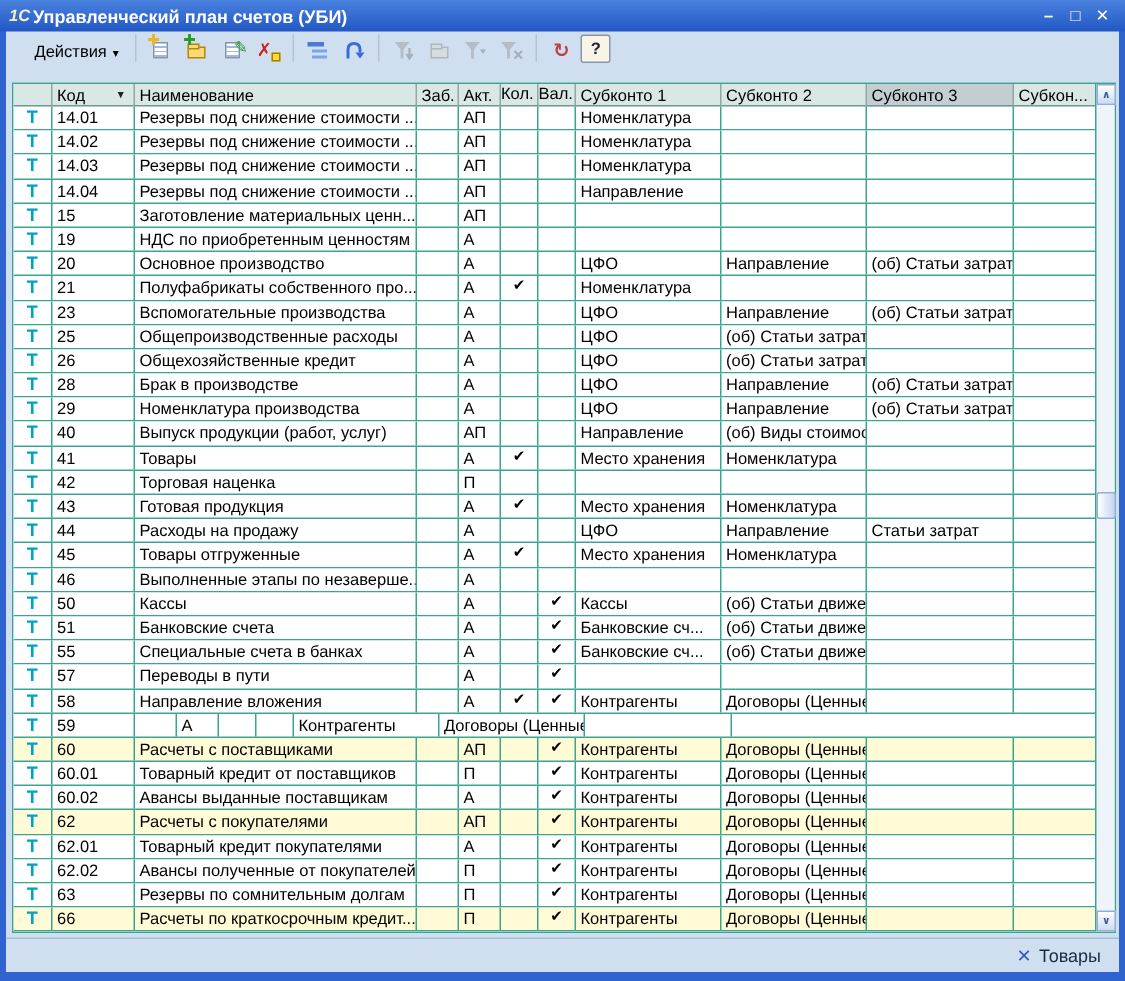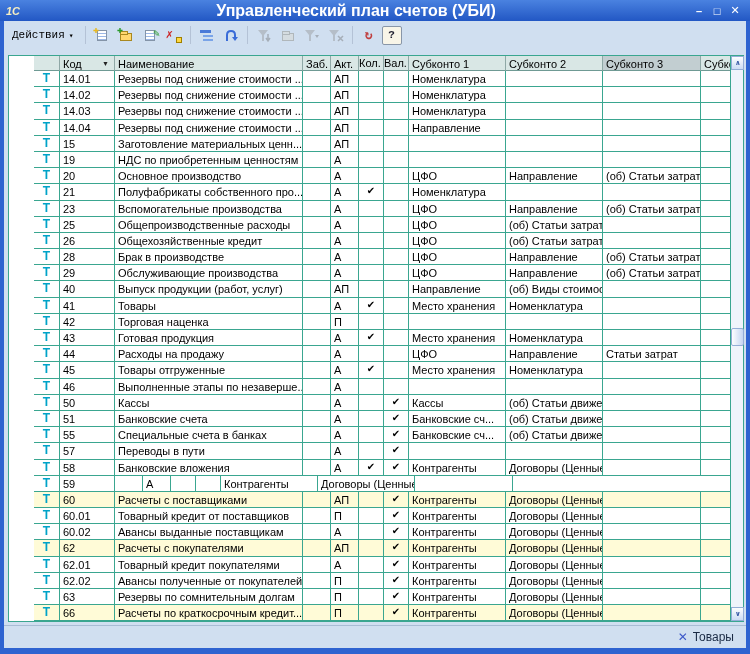--- a/index.html
+++ b/index.html
@@ -13,46 +13,46 @@
   *{box-sizing:border-box;margin:0;padding:0;}
   html,body{width:750px;height:654px;overflow:hidden;}
   body{font-family:"Liberation Sans","DejaVu Sans",sans-serif;font-size:11px;background:#fff;}
 
   .window{position:relative;width:750px;height:654px;
     border-left:4px solid var(--winborder);border-right:4px solid var(--winborder);
     border-bottom:6px solid var(--winborder);background:var(--bg);}
   .titlebar{height:21px;background:linear-gradient(to bottom,var(--titlebar1),var(--titlebar2));
     display:flex;align-items:center;padding:0 6px;color:#fff;margin:0 -4px;}
   .app-ico{width:16px;display:inline-block;color:#f6eec2;font-weight:bold;font-style:italic;font-size:11px;}
-  .title-text{font-weight:bold;font-size:16px;flex:1;white-space:nowrap;overflow:hidden;text-align:center;}
+  .title-text{font-weight:bold;font-size:12px;flex:1;white-space:nowrap;overflow:hidden;}
   .win-btn{width:18px;height:16px;display:flex;align-items:center;justify-content:center;
     color:#fff;font-size:11px;font-weight:bold;cursor:default;}
 
-  .toolbar{height:28px;display:flex;align-items:center;padding:2px 2px;gap:2px;font-family:Liberation Mono, monospace;}
+  .toolbar{height:28px;display:flex;padding:2px 13px;gap:2px;}
   .actions-btn{display:flex;align-items:center;gap:4px;padding:3px 6px;color:#000;}
   .actions-btn .arr{font-size:8px;}
   .tb-btn{width:22px;height:21px;display:flex;align-items:center;justify-content:center;position:relative;}
   .tb-btn.disabled{opacity:.45;filter:grayscale(.9);}
   .tb-sep{width:1px;height:18px;background:#b4c2d6;margin:0 3px;}
   .ico{width:16px;height:15px;position:relative;display:inline-block;}
   .doc{position:absolute;left:3px;top:2px;width:10px;height:11px;background:#fff;border:1px solid #8494a8;
     background-image:repeating-linear-gradient(to bottom,#fff 0 2px,#9cb8e6 2px 3px);}
   .plus-y{position:absolute;left:-1px;top:-4px;color:#e8b820;font-weight:bold;font-size:10px;}
   .plus-g{position:absolute;left:-1px;top:-4px;color:#2a9a2a;font-weight:bold;font-size:10px;}
   .folder{position:absolute;left:2px;top:5px;width:12px;height:8px;background:#ffd870;border:1px solid #a88820;}
   .folder:before{content:"";position:absolute;left:-1px;top:-3px;width:6px;height:2px;background:#ffd870;border:1px solid #a88820;}
   .pencil{position:absolute;right:-2px;top:-1px;color:#2a9a2a;font-size:11px;}
   .redx{color:#cc2222;font-weight:bold;font-size:12px;line-height:15px;}
   .tag{position:absolute;right:0;bottom:0;width:6px;height:6px;background:#ffd840;border:1px solid #a08000;}
   .refresh-g{color:#c04040;font-weight:bold;font-size:13px;}
   .help-btn{width:20px;height:19px;border:1px solid #8896a8;border-radius:2px;background:#f8f5e8;
     display:flex;align-items:center;justify-content:center;font-weight:bold;color:#223;}
 
   .table-wrap{position:absolute;left:4px;top:55px;width:736px;height:567px;display:flex;
-    border:1px solid var(--grid);background:#fff;padding-left:25px;}
+    border:1px solid var(--grid);background:#fff;}
   .grid{width:722px;overflow:hidden;}
   .hrow{display:flex;height:15px;background:var(--hdrbg);}
   .th{border-right:1px solid #8fa8a6;border-bottom:1px solid #6f9a94;padding:1px 3px 0;
     white-space:nowrap;overflow:hidden;display:flex;align-items:center;gap:3px;}
   .th.sel{background:var(--hdrsel);}
   .sort-ind{font-size:7px;color:#222;margin-left:auto;margin-right:2px;}
   .tr{display:flex;height:16.2px;background:#fff;border-bottom:1px solid var(--grid);}
   .tr.group{background:var(--yellow);}
   .td{border-right:1px solid var(--grid);padding:1px 3px 0;white-space:nowrap;overflow:hidden;
     line-height:14px;color:#000;}
@@ -352,21 +352,21 @@
     <div class="td c-kol chk"></div>
     <div class="td c-val chk"></div>
     <div class="td c-s1">ЦФО</div>
     <div class="td c-s2">Направление</div>
     <div class="td c-s3">(об) Статьи затрат</div>
     <div class="td c-s4"></div>
   </div>
           <div class="tr">
     <div class="td c-icon"><span class="t-ico">Т</span></div>
     <div class="td c-code">29</div>
-    <div class="td c-name">Обслуживающие производства</div>
+    <div class="td c-name">Номенклатура производства</div>
     <div class="td c-zab"></div>
     <div class="td c-act">А</div>
     <div class="td c-kol chk"></div>
     <div class="td c-val chk"></div>
     <div class="td c-s1">ЦФО</div>
     <div class="td c-s2">Направление</div>
     <div class="td c-s3">(об) Статьи затрат</div>
     <div class="td c-s4"></div>
   </div>
           <div class="tr">
@@ -508,21 +508,21 @@
     <div class="td c-kol chk"></div>
     <div class="td c-val chk">✔</div>
     <div class="td c-s1"></div>
     <div class="td c-s2"></div>
     <div class="td c-s3"></div>
     <div class="td c-s4"></div>
   </div>
           <div class="tr">
     <div class="td c-icon"><span class="t-ico">Т</span></div>
     <div class="td c-code">58</div>
-    <div class="td c-name">Банковские вложения</div>
+    <div class="td c-name">Направление вложения</div>
     <div class="td c-zab"></div>
     <div class="td c-act">А</div>
     <div class="td c-kol chk">✔</div>
     <div class="td c-val chk">✔</div>
     <div class="td c-s1">Контрагенты</div>
     <div class="td c-s2">Договоры (Ценные ...</div>
     <div class="td c-s3"></div>
     <div class="td c-s4"></div>
   </div>
           <div class="tr">

